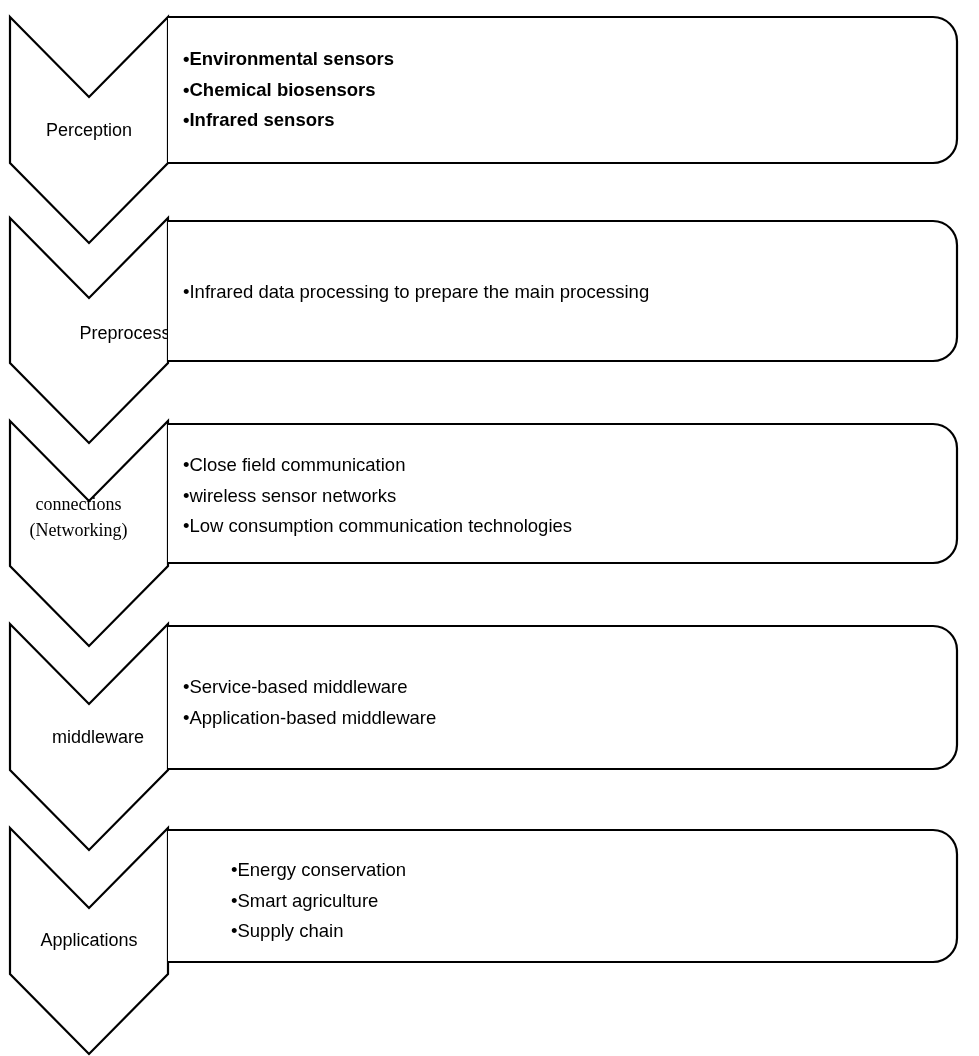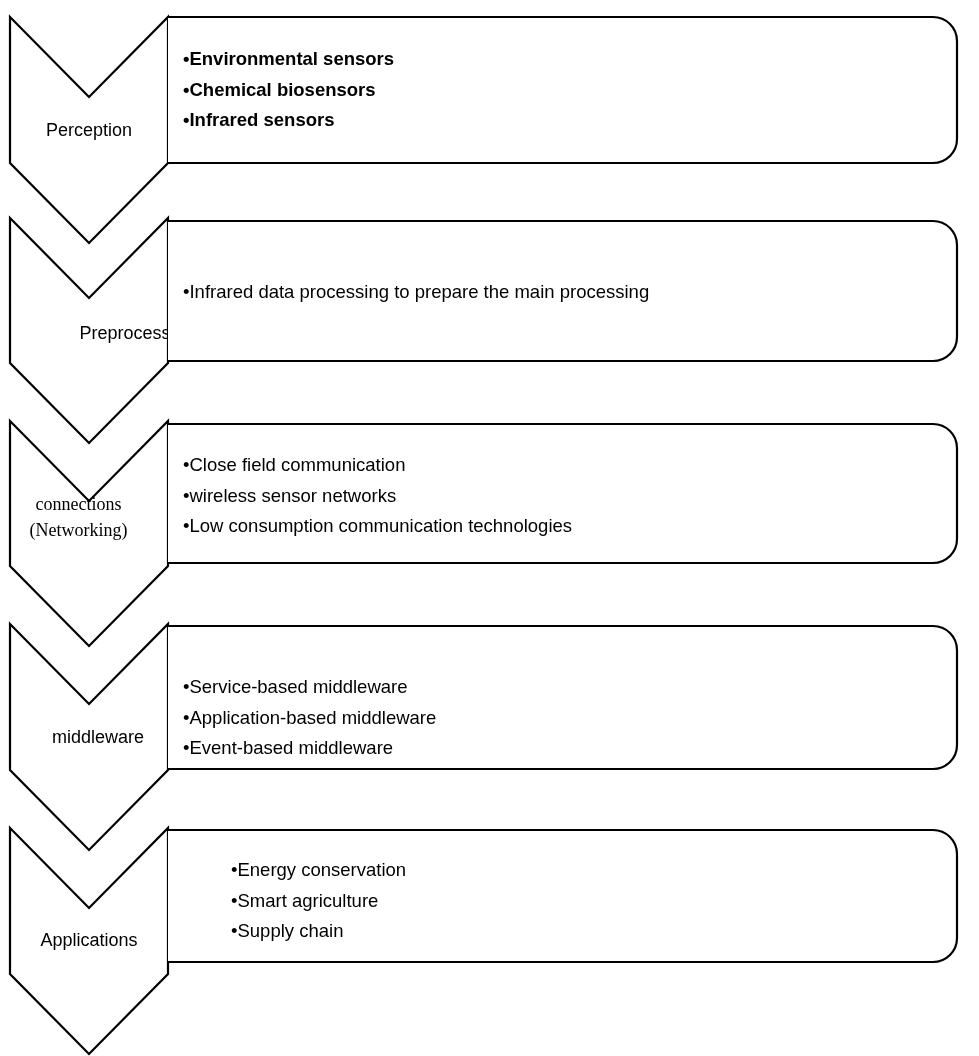--- a/index.html
+++ b/index.html
@@ -142,21 +142,20 @@
       </svg>
       <div class="chevron-label" style="left: 10px; width: 176px; top: 724px; height: 26px;">
         <span>middleware</span>
       </div>
       <svg class="box-svg" width="967" height="779" style="left: 0px;">
         <path class="box-path" d="M 168 626 L 933 626 A 24 24 0 0 1 957 650 L 957 745 A 24 24 0 0 1 933 769 L 168 769"></path>
       </svg>
       <ul class="bullet-list" style="left: 183px; top: 637px; margin-top: 35px;">
         <li class="bullet-item"><span class="bullet-dot">•</span><span class="bullet-text">Service-based middleware</span></li>
         <li class="bullet-item"><span class="bullet-dot">•</span><span class="bullet-text">Application-based middleware</span></li>
-        <li class="bullet-item"><span class="bullet-dot">•</span><span class="bullet-text">Event-based middleware</span></li>
       </ul>
     </div>
     <div class="stage-row" style="top: 0px;">
       <svg class="chevron-svg" width="174" height="1062" style="left: 0px; top: 0px;">
         <path class="chevron-path" d="M 10 828 L 89 908 L 168 828 L 168 974 L 89 1054 L 10 974 Z"></path>
       </svg>
       <div class="chevron-label" style="left: 10px; width: 158px; top: 927px; height: 26px;">
         <span>Applications</span>
       </div>
       <svg class="box-svg" width="967" height="972" style="left: 0px;">

